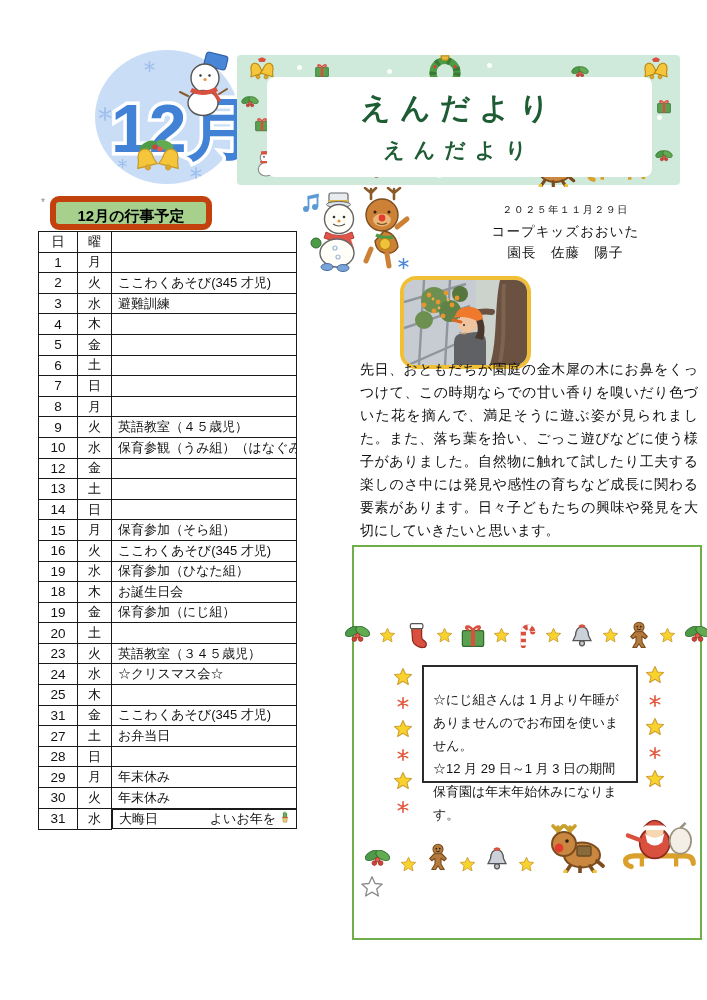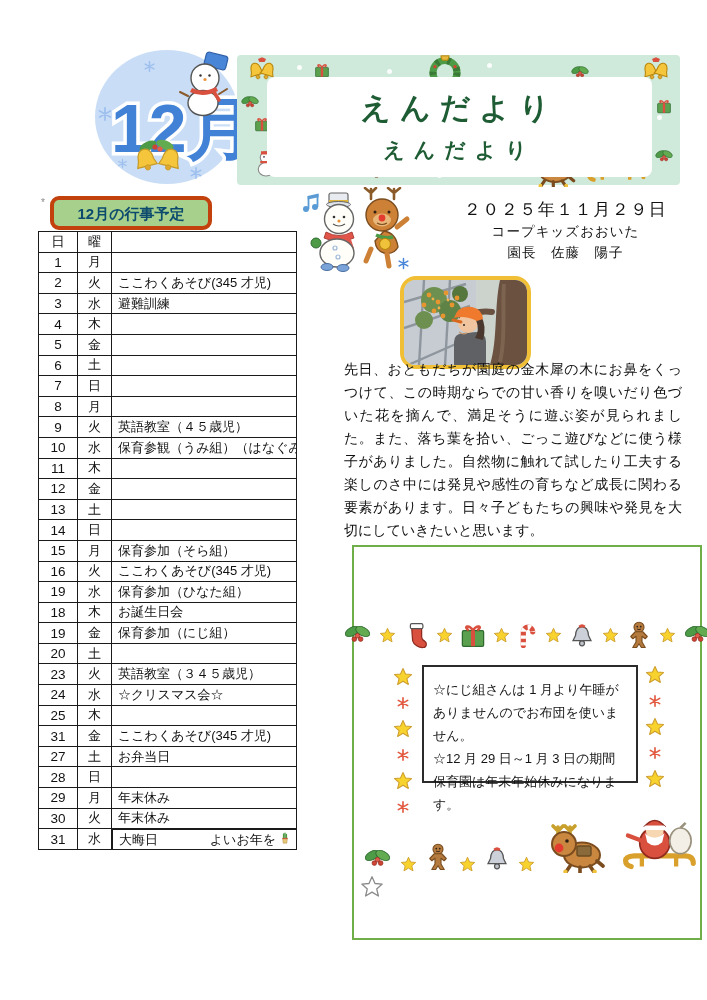--- a/index.html
+++ b/index.html
@@ -17,62 +17,62 @@
             background:#ffffff; border-radius:8px; text-align:center; }
   .banner-school { font-family:"Liberation Serif", serif; font-weight:bold; font-size:30px;
             letter-spacing:9px; color:#1e5c34; margin-top:11px; }
   .banner-title { font-family:"Liberation Serif", serif; font-weight:bold; font-size:21px;
             letter-spacing:9px; color:#1e5c34; margin-top:7px; }
   .bdec { position:absolute; }
   .snowdot { position:absolute; width:5px; height:5px; border-radius:50%; background:#ffffff; opacity:.9; }
 
   
   .schedule-label { position:absolute; left:50px; top:196px; width:162px; height:34px;
-            background:#a6d08c; border:4px solid #c2410c; border-radius:9px;
-            color:#0c4a6e; font-weight:bold; font-size:15px; text-align:center; line-height:27px; }
+            background:#a6d08c; border:6px solid #c2410c; border-radius:9px;
+            color:#000000; font-weight:bold; font-size:15px; text-align:center; line-height:27px; }
   .snow-mark { position:absolute; left:41px; top:197px; font-size:10px; color:#888; }
 
   
   .schedule-table { position:absolute; left:38px; top:231px; border-collapse:collapse;
             table-layout:fixed; width:258px; font-size:13px; color:#111; }
   .schedule-table td, .schedule-table th { border:1.4px solid #1a1a1a; height:20.6px;
             font-weight:normal; overflow:hidden; white-space:nowrap; }
   .c-day { width:39px; text-align:center; font-size:13.5px; }
   .c-wd  { width:34px; text-align:center; }
   .c-ev  { width:185px; padding-left:6px; text-align:left; }
   .ev-note { display:inline-flex; gap:2px; padding-right:4px; }
   .kadomatsu { width:14px; height:15px; }
 
   
   .clipart { position:absolute; left:299px; top:187px; width:116px; height:86px; }
 
   
   .issue { position:absolute; left:448px; top:199px; width:235px; text-align:center; }
-  .issue-date { font-size:17px; letter-spacing:1.5px; line-height:22px; }
+  .issue-date { font-size:10px; letter-spacing:1.5px; line-height:22px; }
   .issue-org  { font-size:13.5px; letter-spacing:1px; line-height:21px; }
   .issue-principal { font-size:13.5px; letter-spacing:1px; line-height:21px; }
 
   
   .photo { position:absolute; left:400px; top:276px; width:131px; height:93px;
            border:4px solid #f0bf35; border-radius:16px; overflow:hidden; background:#d8dcd4; }
   .photo svg { display:block; }
 
   
-  .article { position:absolute; left:344px; top:358px; width:338px; font-size:14px;
+  .article { position:absolute; left:360px; top:358px; width:338px; font-size:14px;
            line-height:23px; text-align:justify; color:#101010; }
 
   
   .notice { position:absolute; left:352px; top:545px; width:350px; height:395px;
            border:2px solid #6fae49; background:#fff; }
   .garland-top { position:absolute; left:18px; right:18px; top:64px; height:48px;
            display:flex; align-items:center; justify-content:center; gap:5px; }
   .garland-bottom { position:absolute; left:14px; right:8px; top:240px; height:92px;
            display:flex; align-items:flex-end; justify-content:center; gap:6px; padding-bottom:6px; }
   .notice-text-box { position:absolute; left:68px; top:118px; width:216px; height:118px;
-           border:2px solid #2b2b2b; background:#fff; padding:11px 9px; }
+           border:2px solid #2b2b2b; background:#fff; padding:21px 9px; }
   .notice-text-box p { font-size:13px; line-height:23px; color:#141414; }
   .star-col { position:absolute; width:26px; display:flex; flex-direction:column;
            align-items:center; gap:9px; }
   .star-col.left { left:36px; top:120px; }
   .star-col.right { left:288px; top:118px; }
   .gi { flex:0 0 auto; }
   .g-star { width:17px; height:17px; }
   .star-col .g-star { width:20px; height:20px; }
   .g-spark { width:14px; height:14px; color:#e2593f; }
   .g-holly { width:33px; height:28px; }
@@ -370,25 +370,20 @@
         </tr>
         <tr>
           <td class="c-day">9</td>
           <td class="c-wd">火</td>
           <td class="c-ev">英語教室（４５歳児）</td>
         </tr>
         <tr>
           <td class="c-day">10</td>
           <td class="c-wd">水</td>
           <td class="c-ev">保育参観（うみ組）（はなぐみ）</td>
-        </tr>
-        <tr>
-          <td class="c-day">11</td>
-          <td class="c-wd">木</td>
-          <td class="c-ev"></td>
         </tr>
         <tr>
           <td class="c-day">12</td>
           <td class="c-wd">金</td>
           <td class="c-ev"></td>
         </tr>
         <tr>
           <td class="c-day">13</td>
           <td class="c-wd">土</td>
           <td class="c-ev"></td>

